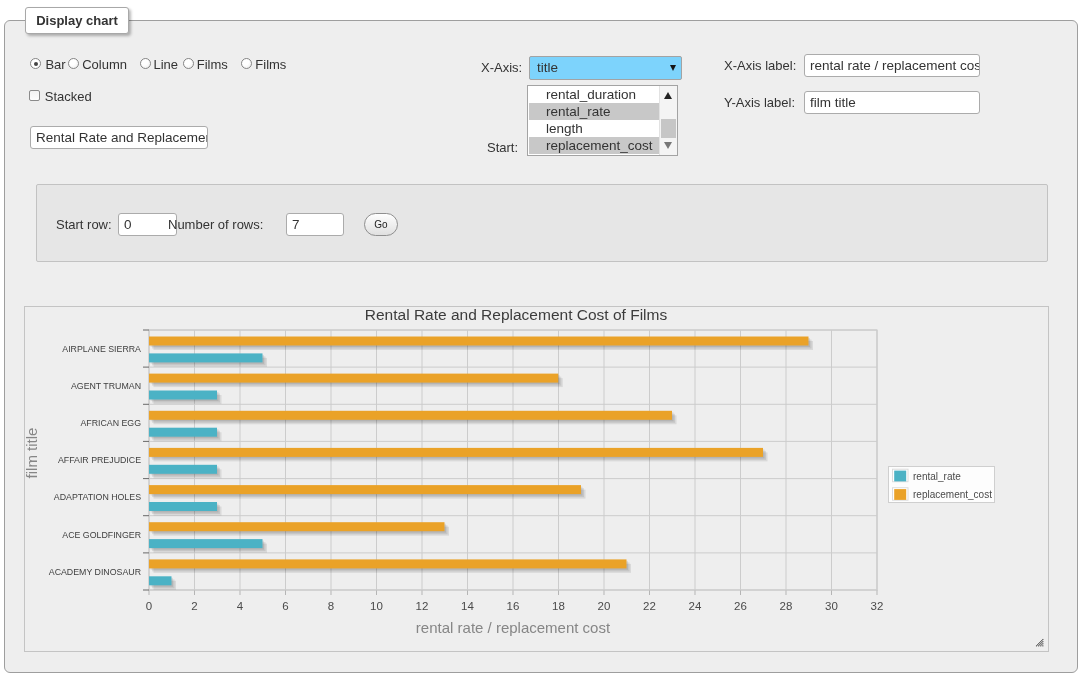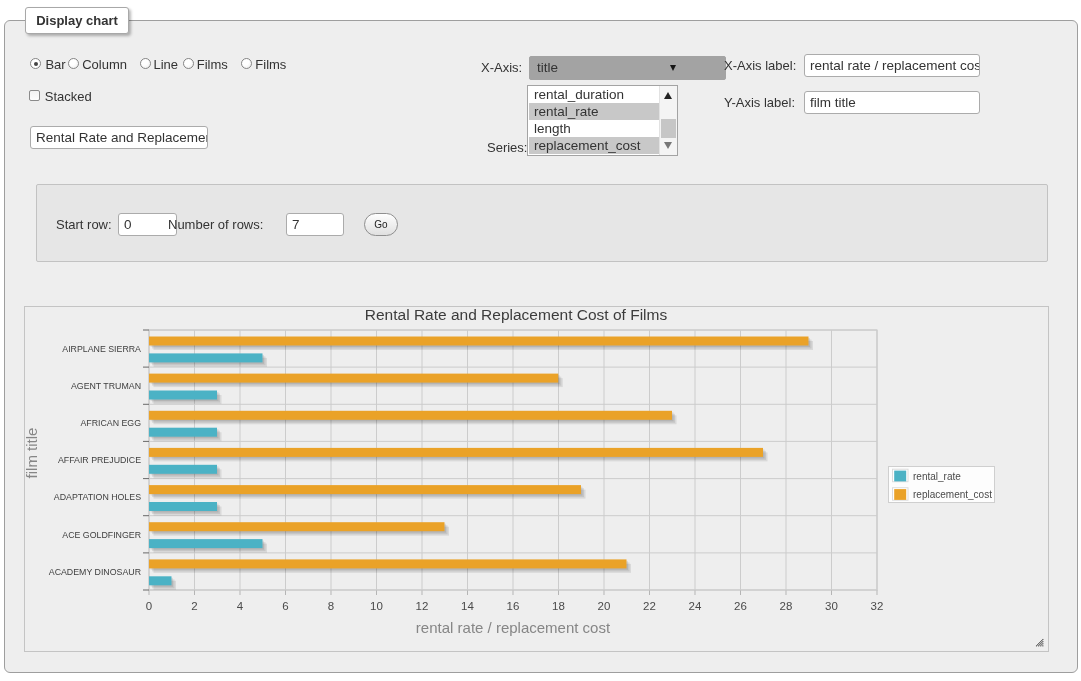--- a/index.html
+++ b/index.html
@@ -9,21 +9,21 @@
   #legendbox{left:25px;top:7px;width:102px;height:25px;background:#fff;border:1px solid #a8a8a8;border-radius:3px;box-shadow:2px 2px 3px rgba(0,0,0,.28);line-height:25px;text-align:center;font-size:13px;font-weight:bold;color:#333;}
   .lbl{font-size:13px;color:#333;white-space:nowrap;}
   .inp{background:#fff;border:1px solid #ababab;border-radius:3px;font-size:13.5px;color:#333;font-family:"Liberation Sans",sans-serif;line-height:21px;padding:0 0 0 5px;white-space:nowrap;overflow:hidden;}
   
   .radio{width:9px;height:9px;border:1px solid #858585;border-radius:50%;background:radial-gradient(circle at 35% 30%, #ffffff 40%, #e8e8e8);}
   .radio.sel{background:#fff;}
   .radio.sel::after{content:"";position:absolute;left:2.5px;top:2.5px;width:4px;height:4px;border-radius:50%;background:#444;}
   .check{width:9px;height:9px;border:1px solid #8a8a8a;border-radius:2px;background:linear-gradient(#f2f2f2,#fdfdfd);}
   
   #listbox{left:527px;top:85px;width:149px;height:69px;border:1px solid #a3a3a3;background:#fff;font-size:13.5px;}
-  .opt{position:absolute;left:1px;width:130px;height:17px;line-height:17px;padding-left:5px;}
+  .opt{position:absolute;left:1px;width:130px;height:17px;line-height:17px;padding-left:17px;}
   .opt.sel{background:#c8c8c8;}
   #sbar{position:absolute;right:0;top:0;width:17px;height:69px;background:#f4f4f4;border-left:1px solid #e2e2e2;}
   
   #panel{left:36px;top:184px;width:1010px;height:76px;background:#e6e6e6;border:1px solid #c2c2c2;border-radius:2px;}
   #gobtn{left:364px;top:213px;width:32px;height:21px;border:1px solid #8f8f8f;border-radius:12px;background:linear-gradient(#fefefe,#e0e0e0);text-align:center;line-height:21px;font-size:10px;color:#222;}
   
   #chartbox{left:24px;top:306px;width:1023px;height:344px;background:#eeeeee;border:1px solid #c4c4c4;}
 </style>
 </head>
 <body>
@@ -41,37 +41,37 @@
   <div class="abs lbl" style="left:196.7px;top:57px;">Films</div>
   <div class="abs radio" style="left:241.4px;top:58px;"></div>
   <div class="abs lbl" style="left:255.3px;top:57px;">Films</div>
 
   <div class="abs check" style="left:29px;top:90px;"></div>
   <div class="abs lbl" style="left:44.8px;top:89px;">Stacked</div>
 
   <div class="abs inp" style="left:30px;top:126px;width:171px;height:21px;">Rental Rate and Replacement Cost of Films</div>
 
   <div class="abs lbl" style="left:481px;top:60px;">X-Axis:</div>
-  <div class="abs" style="left:529px;top:56px;width:151px;height:22px;background:#a3a3a3;border:1px solid #a3a3a3;border-radius:2px;padding-left:44px;">
+  <div class="abs" style="left:529px;top:56px;width:151px;height:22px;background:#7dd3fc;border:1px solid #a3a3a3;border-radius:2px;">
     <span style="position:absolute;left:7px;top:3px;font-size:13.5px;">title</span>
     <span style="position:absolute;left:140px;top:8px;width:0;height:0;border-left:3.8px solid transparent;border-right:3.8px solid transparent;border-top:6.5px solid #151515;"></span>
   </div>
 
   <div class="abs" id="listbox">
     <div class="opt" style="top:0;">rental_duration</div>
     <div class="opt sel" style="top:17px;">rental_rate</div>
     <div class="opt" style="top:34px;">length</div>
     <div class="opt sel" style="top:51px;">replacement_cost</div>
     <div id="sbar">
       <span style="position:absolute;left:4px;top:6px;width:0;height:0;border-left:4.5px solid transparent;border-right:4.5px solid transparent;border-bottom:7px solid #222;"></span>
       <div style="position:absolute;left:1px;top:33px;width:15px;height:19px;background:#c6c6c6;"></div>
       <span style="position:absolute;left:4px;bottom:6px;width:0;height:0;border-left:4.5px solid transparent;border-right:4.5px solid transparent;border-top:7px solid #777;"></span>
     </div>
   </div>
-  <div class="abs lbl" style="left:487px;top:140px;">Series:</div>
+  <div class="abs lbl" style="left:487px;top:140px;">Start:</div>
 
   <div class="abs lbl" style="left:724px;top:58px;">X-Axis label:</div>
   <div class="abs inp" style="left:804px;top:54px;width:169px;height:21px;">rental rate / replacement cost</div>
   <div class="abs lbl" style="left:724px;top:95px;">Y-Axis label:</div>
   <div class="abs inp" style="left:804px;top:91px;width:169px;height:21px;">film title</div>
 
   <div class="abs" id="panel"></div>
   <div class="abs lbl" style="left:56px;top:217px;">Start row:</div>
   <div class="abs inp" style="left:118px;top:213px;width:52px;height:21px;">0</div>
   <div class="abs lbl" style="left:168px;top:217px;">Number of rows:</div>

